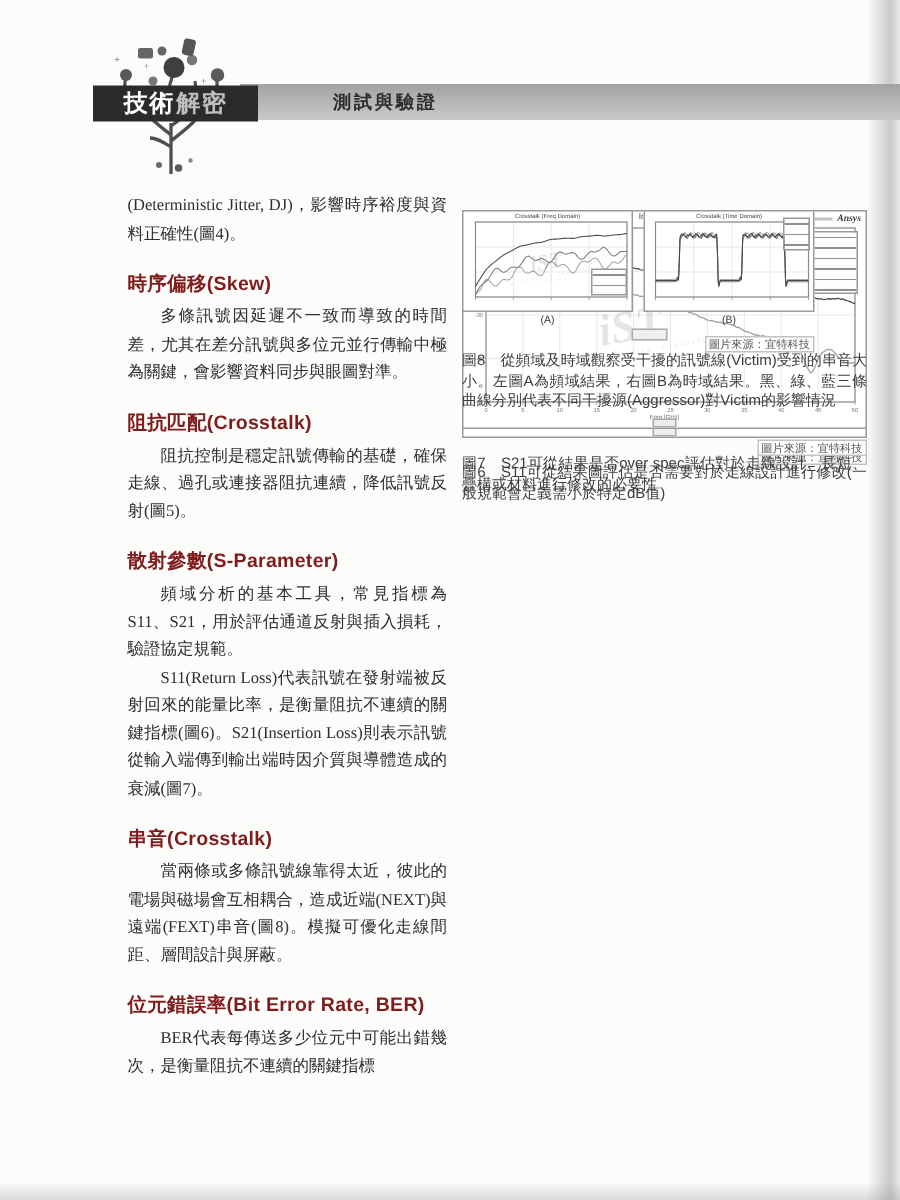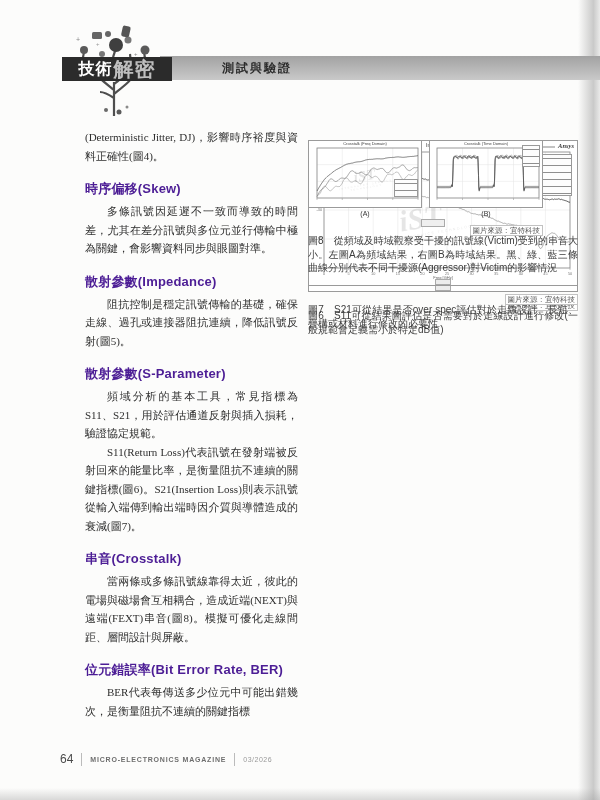--- a/index.html
+++ b/index.html
@@ -11,32 +11,32 @@
   .scan-right{position:absolute;top:0;right:0;width:22px;height:100%;
     background:linear-gradient(to right,rgba(190,190,190,0),rgba(160,160,160,.55) 70%,rgba(200,200,200,.35));}
   .scan-bottom{position:absolute;left:0;bottom:0;width:100%;height:12px;
     background:linear-gradient(to bottom,rgba(180,180,180,0),rgba(150,150,150,.35));}
 
   
   .logo-tree{position:absolute;left:66px;top:24px;z-index:1;}
   .logo-bar{position:absolute;left:62px;top:57px;width:110px;height:24px;background:#2b2b2b;z-index:2;
     display:flex;align-items:center;justify-content:center;gap:1px;}
   .logo-bar .b1{font-weight:bold;font-size:16px;color:#fff;letter-spacing:1px;}
-  .logo-bar .b2{font-weight:bold;font-size:20px;color:#cfcfcf;letter-spacing:1px;opacity:.9;}
+  .logo-bar .b2{font-weight:bold;font-size:16px;color:#cfcfcf;letter-spacing:1px;opacity:.9;}
   .banner{position:absolute;left:160px;top:56px;right:0;height:24px;
     background:linear-gradient(to bottom,#a2a2a2,#c9c9c9);padding-left:48px;}
   .banner span{display:inline-block;padding-left:14px;line-height:24px;font-size:12px;font-weight:bold;
     color:#2d2d2d;letter-spacing:2px;}
 
   
   .col-left{position:absolute;left:85px;top:128px;width:213px;
     font-family:"Liberation Serif",serif;font-size:11px;line-height:18.5px;color:#2e2e2e;text-align:justify;}
   .col-left p{margin:0;}
   .col-left p.ind{text-indent:2em;}
-  .col-left h3{font-family:"Liberation Sans",sans-serif;font-size:13px;font-weight:bold;color:#4c1d95;
+  .col-left h3{font-family:"Liberation Sans",sans-serif;font-size:13px;font-weight:bold;color:#7f1d1d;
     margin:15px 0 4px 0;line-height:18px;letter-spacing:.2px;}
 
   
   .col-right{position:absolute;left:308px;top:140px;width:270px;height:640px;}
   .fig{position:absolute;left:0;width:270px;}
   #g6{top:0;} #g7{top:218;} #g8{top:440;}
 
   .chartbox{position:relative;background:#fff;outline:1px solid #9a9a9a;outline-offset:-1px;}
   .chartbox svg{position:absolute;left:0;top:0;}
   .ct{position:absolute;top:2px;left:0;right:0;text-align:center;font-size:5.5px;color:#444;}
@@ -111,21 +111,21 @@
     </div>
     <div class="banner">
       <span>測試與驗證</span>
     </div>
   </header>
 
   <section class="col-left">
     <p>(Deterministic Jitter, DJ)，影響時序裕度與資料正確性(圖4)。</p>
     <h3>時序偏移(Skew)</h3>
     <p class="ind">多條訊號因延遲不一致而導致的時間差，尤其在差分訊號與多位元並行傳輸中極為關鍵，會影響資料同步與眼圖對準。</p>
-    <h3>散射參數(Impedance)</h3>
+    <h3>阻抗匹配(Crosstalk)</h3>
     <p class="ind">阻抗控制是穩定訊號傳輸的基礎，確保走線、過孔或連接器阻抗連續，降低訊號反射(圖5)。</p>
     <h3>散射參數(S-Parameter)</h3>
     <p class="ind">頻域分析的基本工具，常見指標為S11、S21，用於評估通道反射與插入損耗，驗證協定規範。</p>
     <p class="ind">S11(Return Loss)代表訊號在發射端被反射回來的能量比率，是衡量阻抗不連續的關鍵指標(圖6)。S21(Insertion Loss)則表示訊號從輸入端傳到輸出端時因介質與導體造成的衰減(圖7)。</p>
     <h3>串音(Crosstalk)</h3>
     <p class="ind">當兩條或多條訊號線靠得太近，彼此的電場與磁場會互相耦合，造成近端(NEXT)與遠端(FEXT)串音(圖8)。模擬可優化走線間距、層間設計與屏蔽。</p>
     <h3>位元錯誤率(Bit Error Rate, BER)</h3>
     <p class="ind">BER代表每傳送多少位元中可能出錯幾次，是衡量阻抗不連續的關鍵指標</p>
   </section>
 
@@ -329,21 +329,14 @@
         <span>(B)</span>
       </div>
       <div class="src-row">
         <span class="src-tag">圖片來源：宜特科技</span>
       </div>
       <div class="figcap">圖8　從頻域及時域觀察受干擾的訊號線(Victim)受到的串音大小。左圖A為頻域結果，右圖B為時域結果。黑、綠、藍三條曲線分別代表不同干擾源(Aggressor)對Victim的影響情況</div>
     </div>
 
   </aside>
 
-  <footer>
-    <span class="pn">64</span>
-    <span class="fsep"></span>
-    <span class="mag">MICRO-ELECTRONICS MAGAZINE</span>
-    <span class="fsep"></span>
-    <span class="iss">03/2026</span>
-  </footer>
 
 </div>
 
 </body></html>

